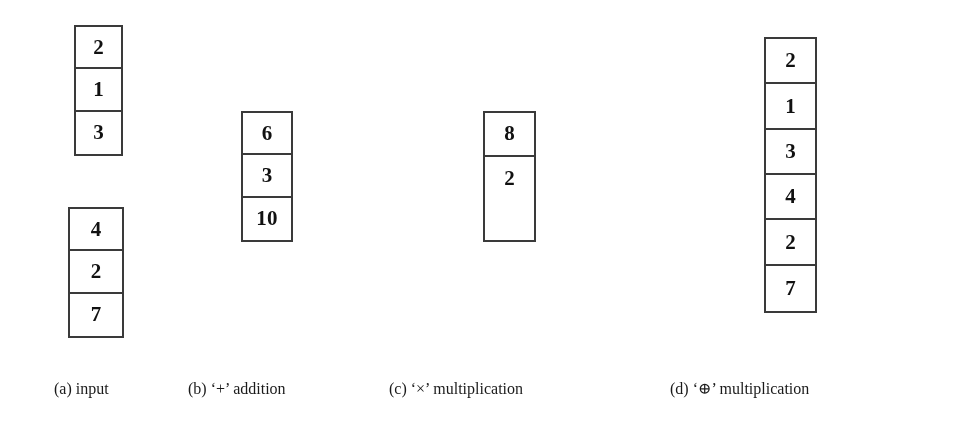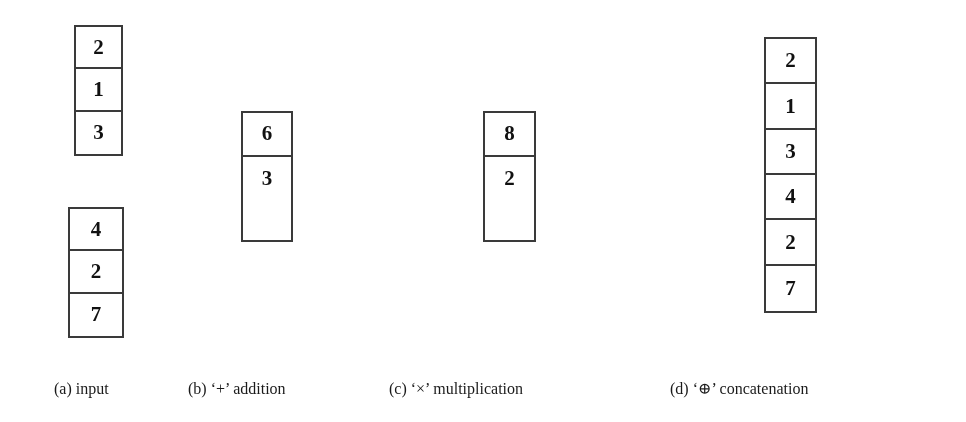--- a/index.html
+++ b/index.html
@@ -115,40 +115,41 @@
 
   <div class="stack" id="stack-a2">
     <div class="cell">4</div>
     <div class="cell">2</div>
     <div class="cell">7</div>
   </div>
 
   <div class="stack" id="stack-b">
     <div class="cell">6</div>
     <div class="cell">3</div>
+    <div class="cell">10</div>
   </div>
 
   <div class="stack" id="stack-c">
     <div class="cell">8</div>
     <div class="cell">2</div>
   </div>
 
   <div class="stack" id="stack-d">
     <div class="cell">2</div>
     <div class="cell">1</div>
     <div class="cell">3</div>
     <div class="cell">4</div>
     <div class="cell">2</div>
     <div class="cell">7</div>
   </div>
 
   <div class="caption" id="caption-a">(a) input</div>
   <div class="caption" id="caption-b">(b) ‘+’ addition</div>
   <div class="caption" id="caption-c">(c) ‘×’ multiplication</div>
-  <div class="caption" id="caption-d">(d) ‘⊕’ concatenation</div>
+  <div class="caption" id="caption-d">(d) ‘⊕’ multiplication</div>
 
   <div id="watermark">
     <svg class="wm-logo" viewBox="0 0 40 34">
       <g fill="none" stroke="#ffffff" stroke-width="1.6">
         <path d="M14.5 3.2C8.2 3.2 3.1 7.3 3.1 12.3c0 2.9 1.7 5.5 4.4 7.2l-1.2 3.7 4.2-2.1c1.2 0.3 2.5 0.5 3.9 0.5 0.5 0 1 0 1.5-0.1"></path>
         <circle cx="11" cy="10.2" r="1.05" fill="#ffffff" stroke="none"></circle>
         <circle cx="18" cy="10.2" r="1.05" fill="#ffffff" stroke="none"></circle>
         <path d="M26.5 10.8c-5.4 0-9.8 3.6-9.8 8 0 4.4 4.4 8 9.8 8 1.2 0 2.3-0.2 3.3-0.5l3.7 1.9-1.1-3.2c2.3-1.5 3.8-3.7 3.8-6.2 0-4.4-4.4-8-9.7-8z"></path>
         <circle cx="23.6" cy="17.4" r="0.95" fill="#ffffff" stroke="none"></circle>
         <circle cx="29.6" cy="17.4" r="0.95" fill="#ffffff" stroke="none"></circle>

